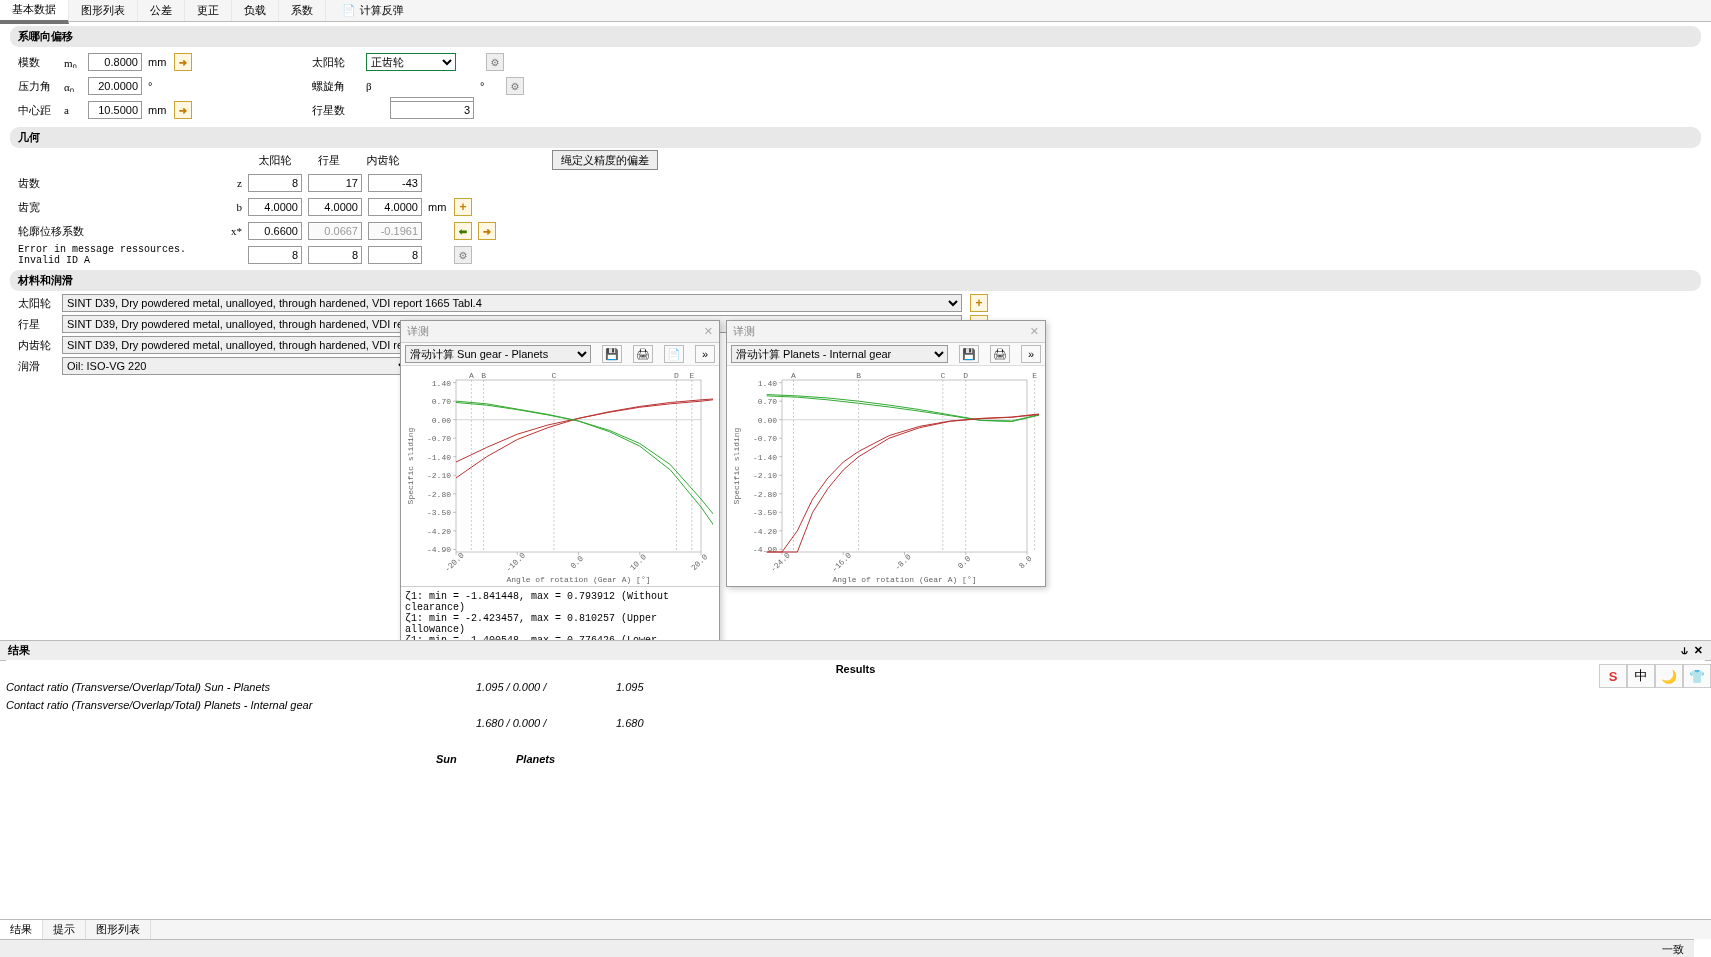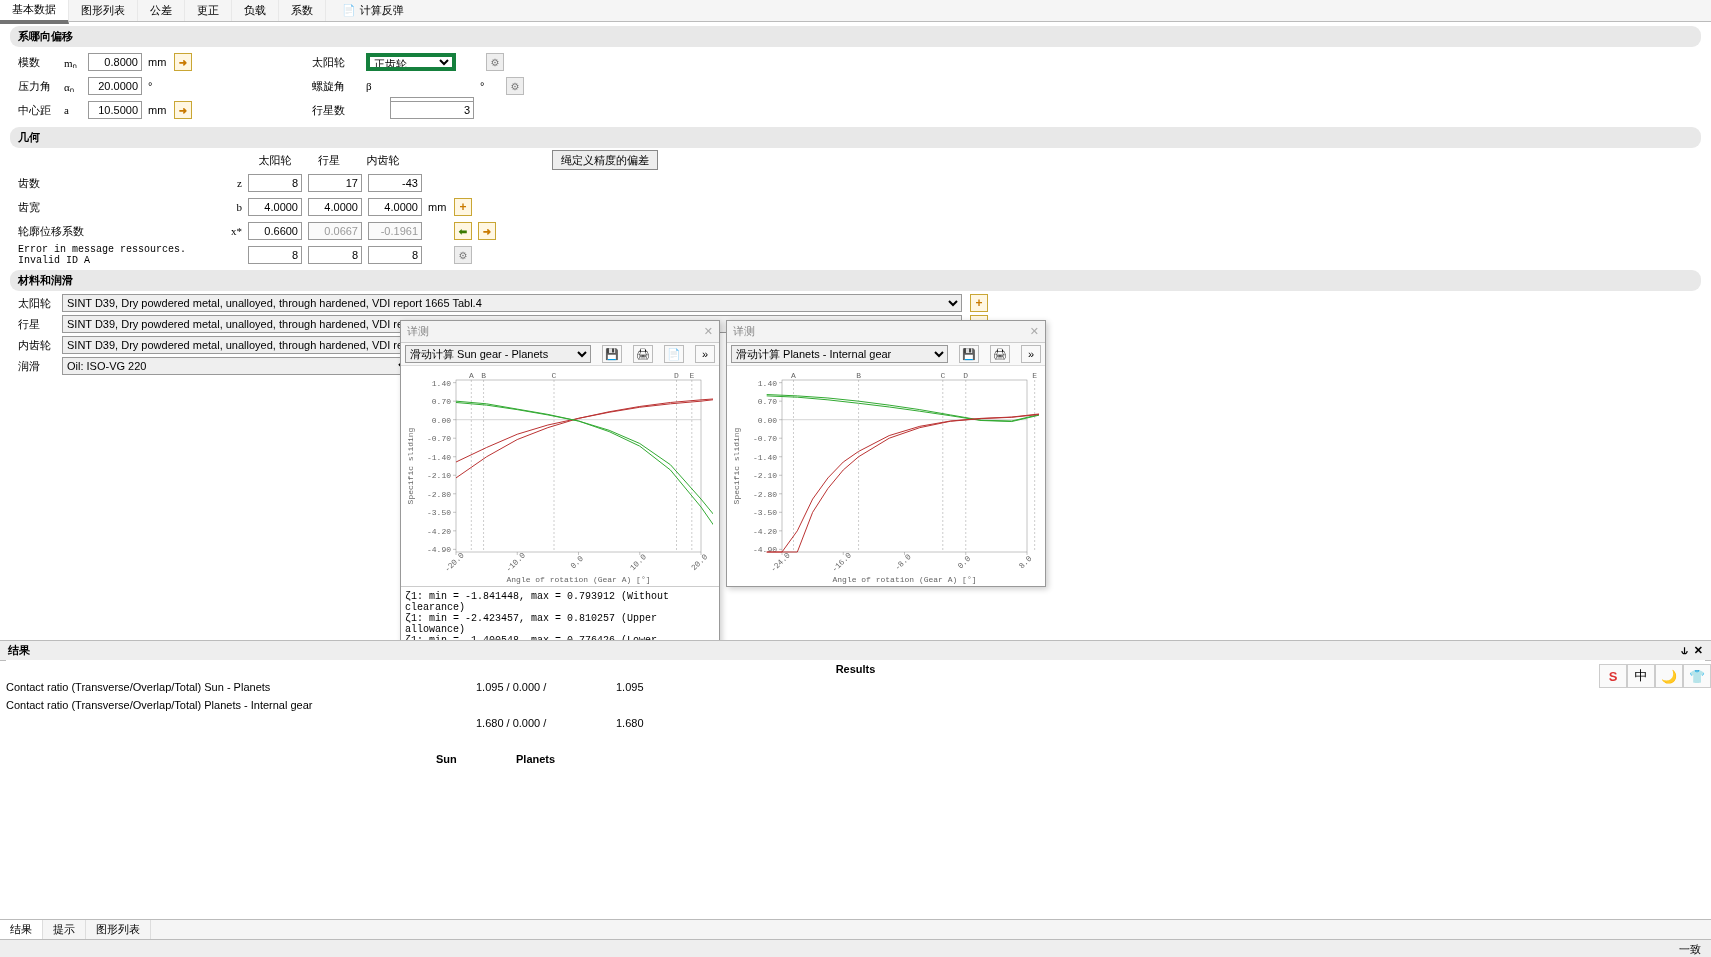--- a/index.html
+++ b/index.html
@@ -13,47 +13,47 @@
 .row { display: flex; align-items: center; margin: 2px 0; height: 22px; gap: 6px; }
 .label { width: 40px; }
 .sym { width: 18px; font-family: "Times New Roman", serif; font-size: 11px; }
 .inp { width: 54px; height: 18px; font-size: 11px; border: 1px solid #999; text-align: right; padding-right: 3px; }
 .inp.ro { color: #9a9a9a; background: #fafafa; }
 .unit { width: 20px; }
 .arrow-btn { width: 18px; height: 18px; background: #fff7e2; border: 1px solid #c9a634; display: inline-flex; align-items: center; justify-content: center; cursor: pointer; font-weight: bold; color: #c97a00; font-size: 10px; }
 .arrow-left { color: #3a7a00; }
 .plus-btn { width: 18px; height: 18px; background: #fff7e2; border: 1px solid #c9a634; display: flex; align-items: center; justify-content: center; cursor: pointer; font-weight: bold; color: #c97a00; font-size: 12px; }
 .gear-btn { width: 18px; height: 18px; background: #eee; border: 1px solid #bbb; display: flex; align-items: center; justify-content: center; cursor: pointer; color: #777; font-size: 10px; }
-.sel { height: 18px; font-size: 11px; border: 4px solid #15803d; background: #fff; font-family: Liberation Serif, serif; }
+.sel { height: 18px; font-size: 11px; border: 1px solid #15803d; background: #fff; font-family: Liberation Serif, serif; }
 .sel-sun { width: 90px; }
 .col-hdr { display: flex; }
 .ch { width: 54px; text-align: center; }
 .materials .mat-row { display: flex; align-items: center; gap: 8px; margin: 1px 0; height: 20px; }
 .materials .mat-label { width: 36px; }
 .materials select { flex: 0 0 900px; height: 18px; font-size: 11px; border: 1px solid #999; }
 
 .floating { position: absolute; background: #fff; border: 1px solid #999; box-shadow: 2px 2px 6px rgba(0,0,0,0.2); width: 320px; }
 .float-title { background: #f3f3f3; padding: 3px 6px; border-bottom: 1px solid #ccc; display: flex; align-items: center; justify-content: space-between; color: #888; }
 .float-toolbar { background: #f9f9f9; padding: 2px 4px; border-bottom: 1px solid #ddd; display: flex; align-items: center; gap: 11px; }
 .float-toolbar select { flex: 1; height: 18px; font-size: 11px; border: 1px solid #999; }
 .tb-btn { width: 20px; height: 18px; background: #f9f9f9; border: 1px solid #bbb; display: flex; align-items: center; justify-content: center; cursor: pointer; font-size: 11px; }
 .float-body { padding: 4px; font-family: "Courier New", monospace; font-size: 10px; white-space: pre-wrap; overflow: auto; height: 64px; border-top: 1px solid #ccc; }
 svg { display: block; }
 
 .results-bar { position: absolute; left: 0; right: 0; background: #eee; border-top: 1px solid #bbb; border-bottom: 1px solid #bbb; padding: 2px 8px; font-weight: bold; display: flex; justify-content: space-between; align-items: center; }
 .results-body { position: absolute; left: 6px; right: 6px; background: #fff; font-size: 11px; line-height: 18px; }
 .results-body .rheader { text-align: center; font-weight: bold; }
-.results-body .rline { display: flex; }
+.results-body .rline { display: flex; font-style: italic; }
 .results-body .rlabel { width: 470px; }
 .results-body .rvals { width: 140px; }
 .results-body .rvals2 { width: 100px; text-align: left; }
 .bottom-tabs { position: absolute; left: 0; right: 0; bottom: 18px; background: #f5f5f5; border-top: 1px solid #bbb; height: 20px; display: flex; }
 .bottom-tabs .btab { padding: 2px 10px; border-right: 1px solid #ddd; cursor: pointer; }
 .bottom-tabs .btab.active { background: #fff; }
-.status { position: absolute; left: 0; right: 0; bottom: 0; background: #eee; border-top: 1px solid #bbb; height: 18px; text-align: right; padding-right: 10px; font-size: 11px; line-height: 18px; }
+.status { position: absolute; left: 0; right: 17px; bottom: 0; background: #eee; border-top: 1px solid #bbb; height: 18px; text-align: right; padding-right: 10px; font-size: 11px; line-height: 18px; }
 .winicons { position: absolute; right: 0; display: flex; }
 .winicons .wi { width: 28px; height: 24px; border: 1px solid #ccc; background: #fafafa; display: flex; align-items: center; justify-content: center; font-size: 13px; }
 </style>
 </head>
 <body>
 
 <div class="top-tabs">
   <div class="tab active">基本数据</div>
   <div class="tab">图形列表</div>
   <div class="tab">公差</div>

